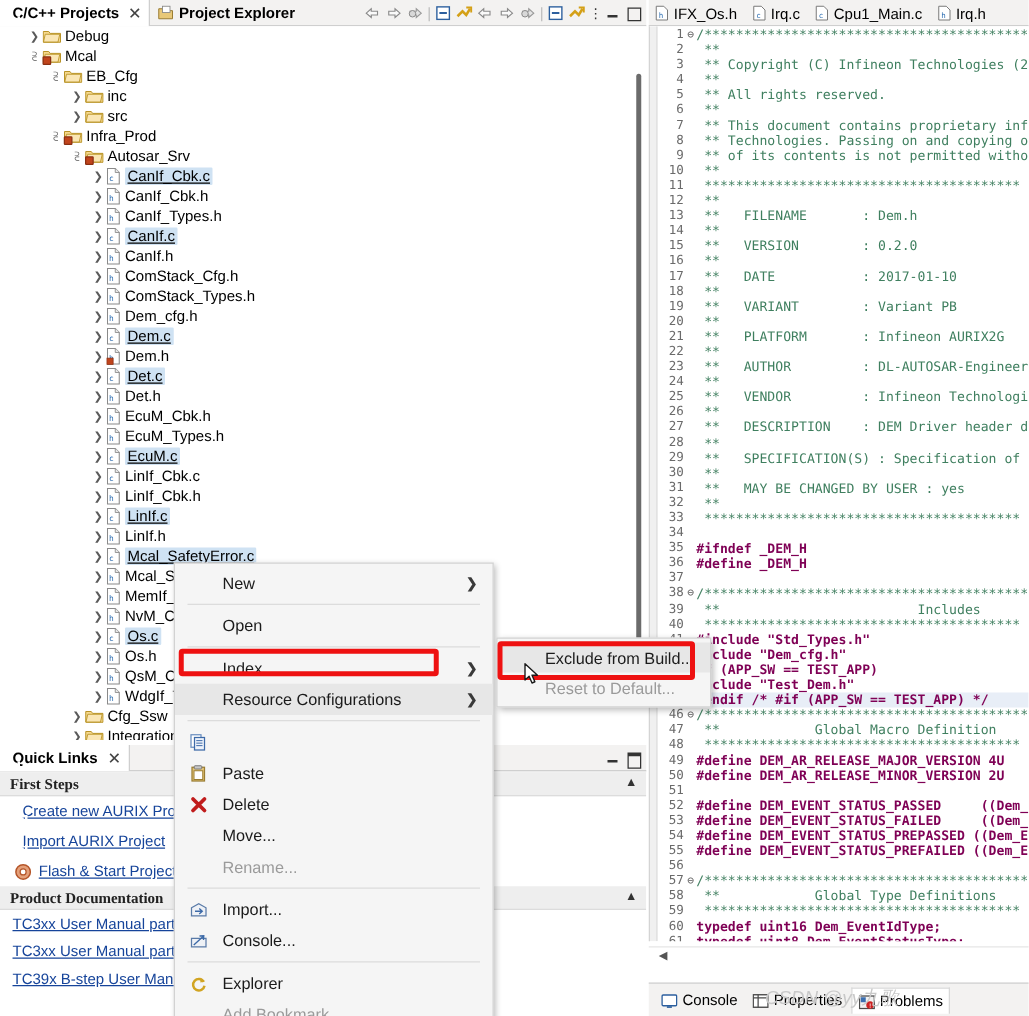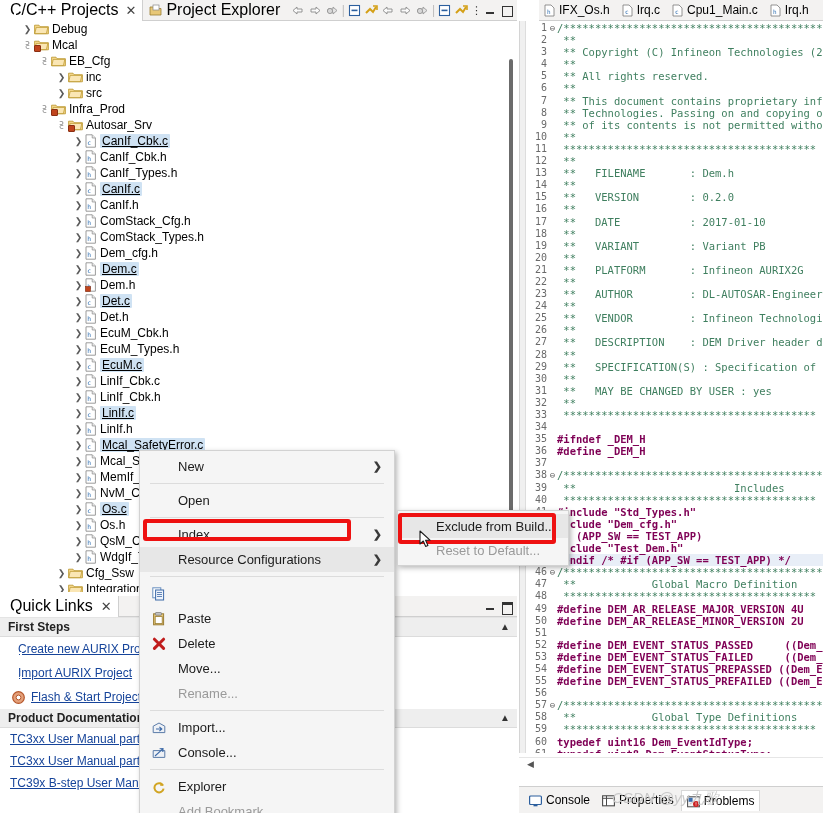--- a/index.html
+++ b/index.html
@@ -20,21 +20,21 @@
     border-bottom: 1px solid #cfcfcf;
     display: flex; align-items: center;
     position: relative;
   }
   .tab {
     display: flex; align-items: center; gap: 4px;
     height: 21px; padding: 0 6px;
     font-size: 12px; white-space: nowrap;
   }
   .tab.active { background: #ffffff; border-right: 1px solid #cfcfcf; }
-  .tab .tlabel { font-size: 16px; }
+  .tab .tlabel { font-size: 12px; font-weight: bold; }
   .tabtools {
     margin-left: auto; display: flex; align-items: center;
     gap: 3px; padding-right: 4px; height: 21px;
   }
 
   
   .ico { display: inline-block; position: relative; flex: none; }
   .ico svg { display: block; }
 
   
@@ -82,23 +82,22 @@
   }
   .vthumb {
     position: absolute; left: 2px; width: 4px;
     background: #6b6b6b; border-radius: 2px;
   }
 
   
   #editor { left: 519px; top: 0; width: 304px; height: 783px; border: none;
             background: #fff; }
   #editor .etabs {
-    height: 21px; background: #f3f2f1; display: flex; align-items: center;
+    height: 21px; background: #f3f2f1; display: flex; 
     border-bottom: 1px solid #cfcfcf;
-    margin-left: 20px;
   }
   #editor .etab {
     display: flex; align-items: center; gap: 4px;
     height: 21px; padding: 0 7px 0 5px; font-size: 12px; white-space: nowrap;
   }
   .codewrap {
     position: absolute; left: 0; top: 21px; right: 0; bottom: 30px;
     overflow: hidden; background: #fff;
     border-left: 1px solid #d4d4d4;
   }
@@ -159,20 +158,21 @@
                 border: none; }
   #quicklinks .ql-body {
     position: absolute; left: 0; top: 21px; right: 0; bottom: 0;
     background: #fff; overflow: hidden; border-top: 1px solid #e4e4e4;
   }
   .section-head {
     height: 19px; background: #eeeeee; border-bottom: 1px solid #dcdcdc;
     display: flex; align-items: center; padding: 0 8px;
     font-size: 12px; font-weight: bold; color: #222;
     position: relative;
+    font-family: Liberation Serif, serif;
   }
   .collapse-ico {
     position: absolute; right: 7px; top: 3px;
     color: #333; font-size: 10px;
   }
   .qlink {
     height: 24px; display: flex; align-items: center; gap: 6px;
     padding-left: 12px; font-size: 12px;
   }
   .qlink a { color: #16449a; text-decoration: underline; }

